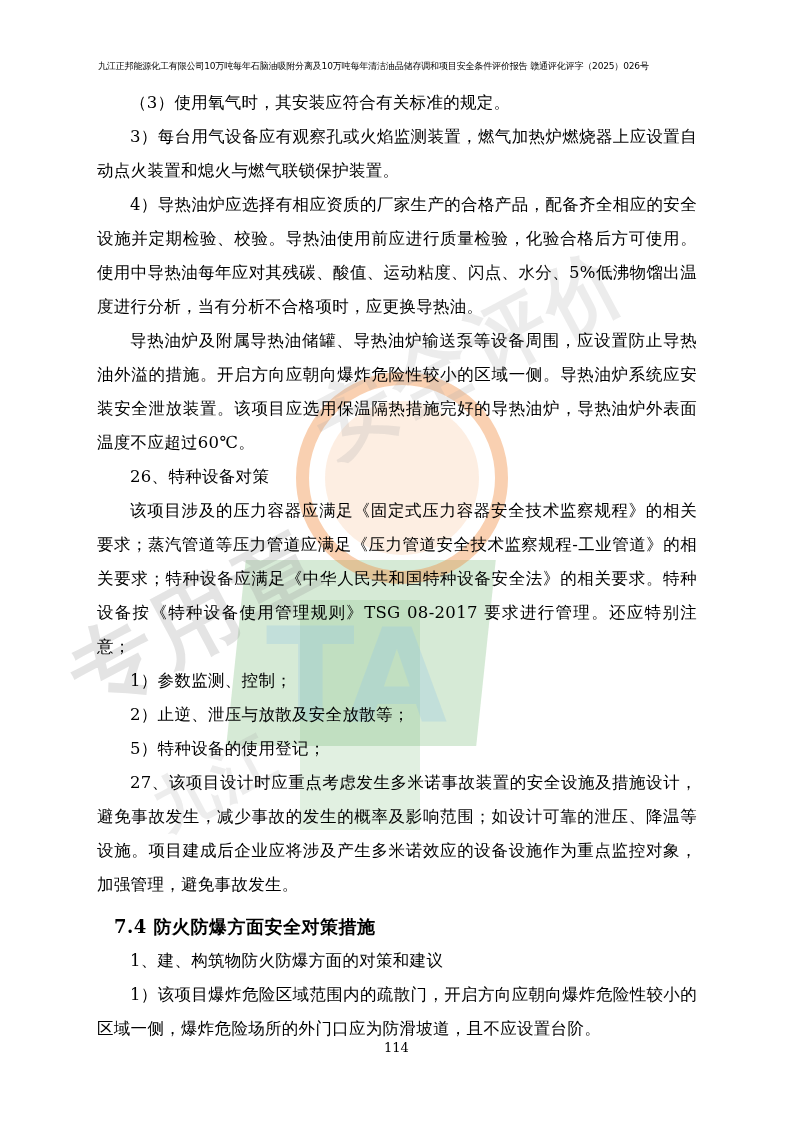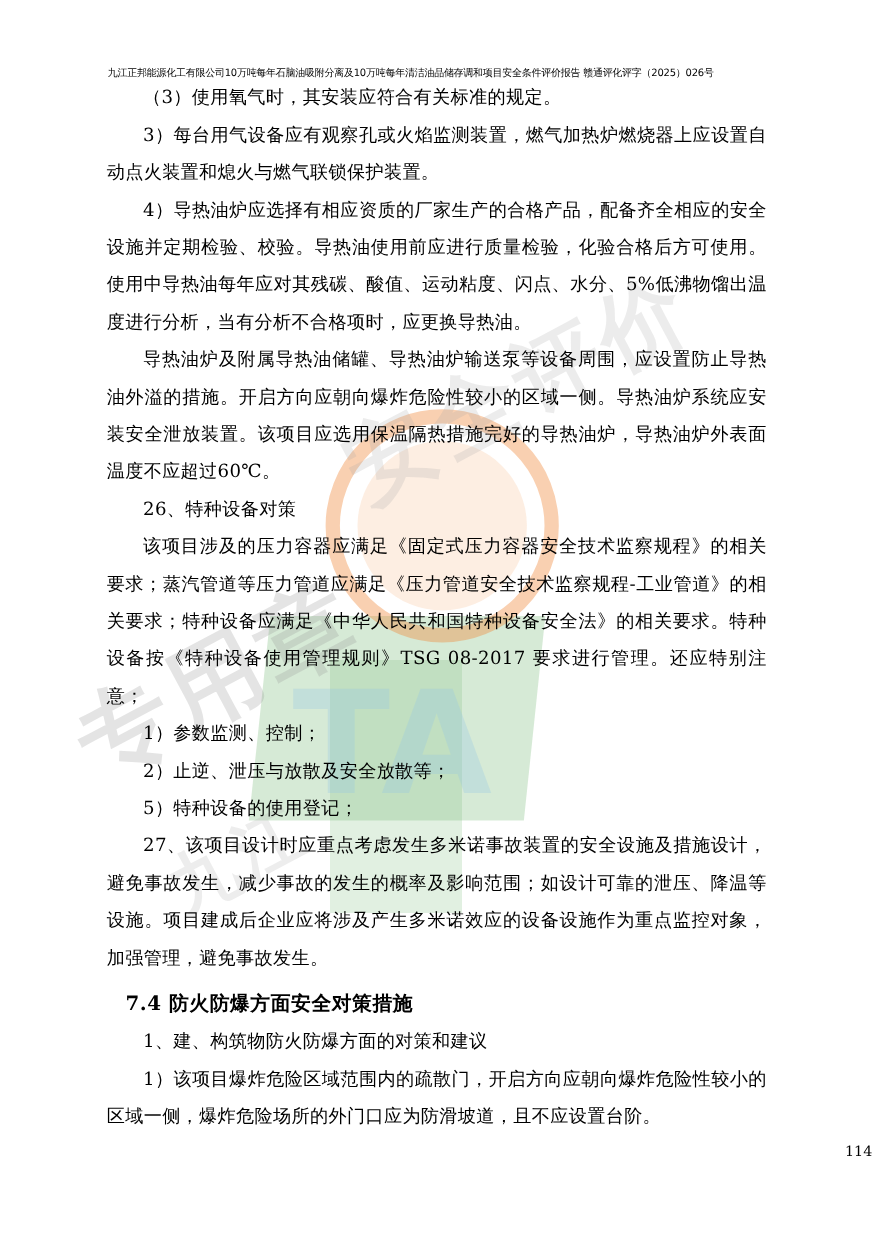--- a/index.html
+++ b/index.html
@@ -24,21 +24,21 @@
     font-family: "DejaVu Sans", "Liberation Sans", sans-serif;
     font-size: 9.2px;
     letter-spacing: -0.2px;
     color: #000;
     white-space: nowrap;
     transform: scaleX(0.985);
     transform-origin: left center;
   }
   .content {
     position: absolute;
-    top: 72px;
+    top: 86px;
     left: 97px;
     width: 600px;
   }
   .para {
     font-size: 16.5px;
     line-height: 34px;
     text-align: justify;
     text-justify: inter-ideograph;
     margin: 0;
     letter-spacing: 0.3px;
@@ -53,21 +53,21 @@
     margin: 0;
     text-indent: 17px;
     letter-spacing: 0.5px;
   }
   .spacer-sm { height: 8px; }
   .pagenum {
     position: absolute;
     top: 1040px;
     left: 0;
     width: 793px;
-    text-align: right;
+    text-align: center;
     font-size: 13px;
     font-family: "DejaVu Serif", "Liberation Serif", serif;
   }
 
   
   .wm {
     position: absolute;
     left: 0; top: 0;
     width: 793px; height: 1122px;
     pointer-events: none;

